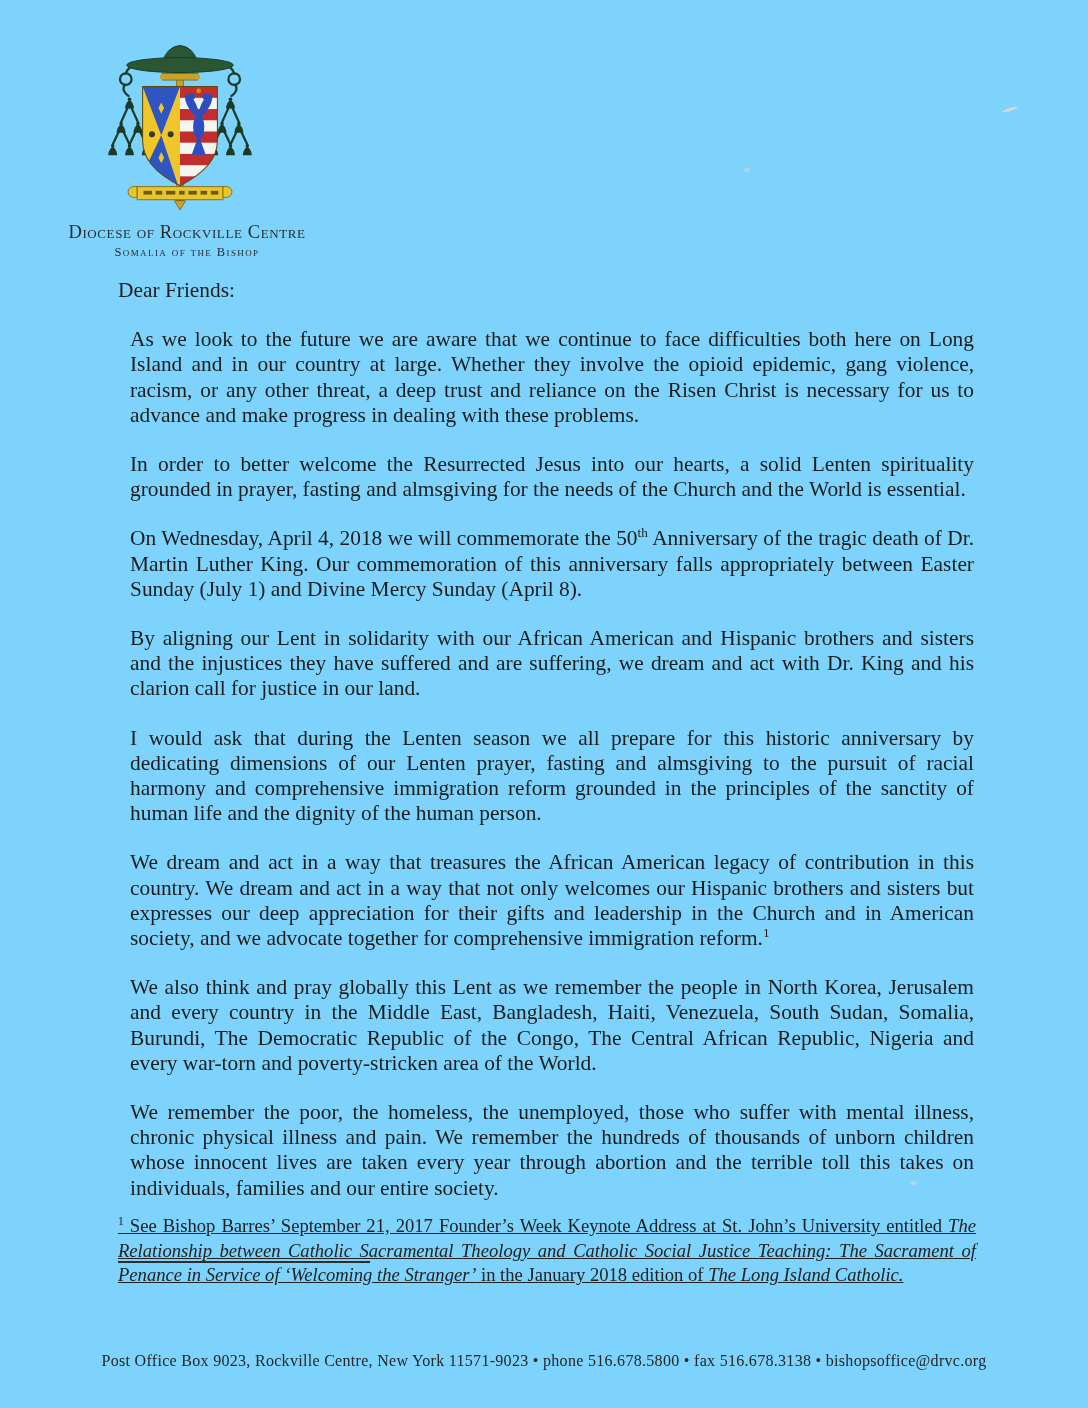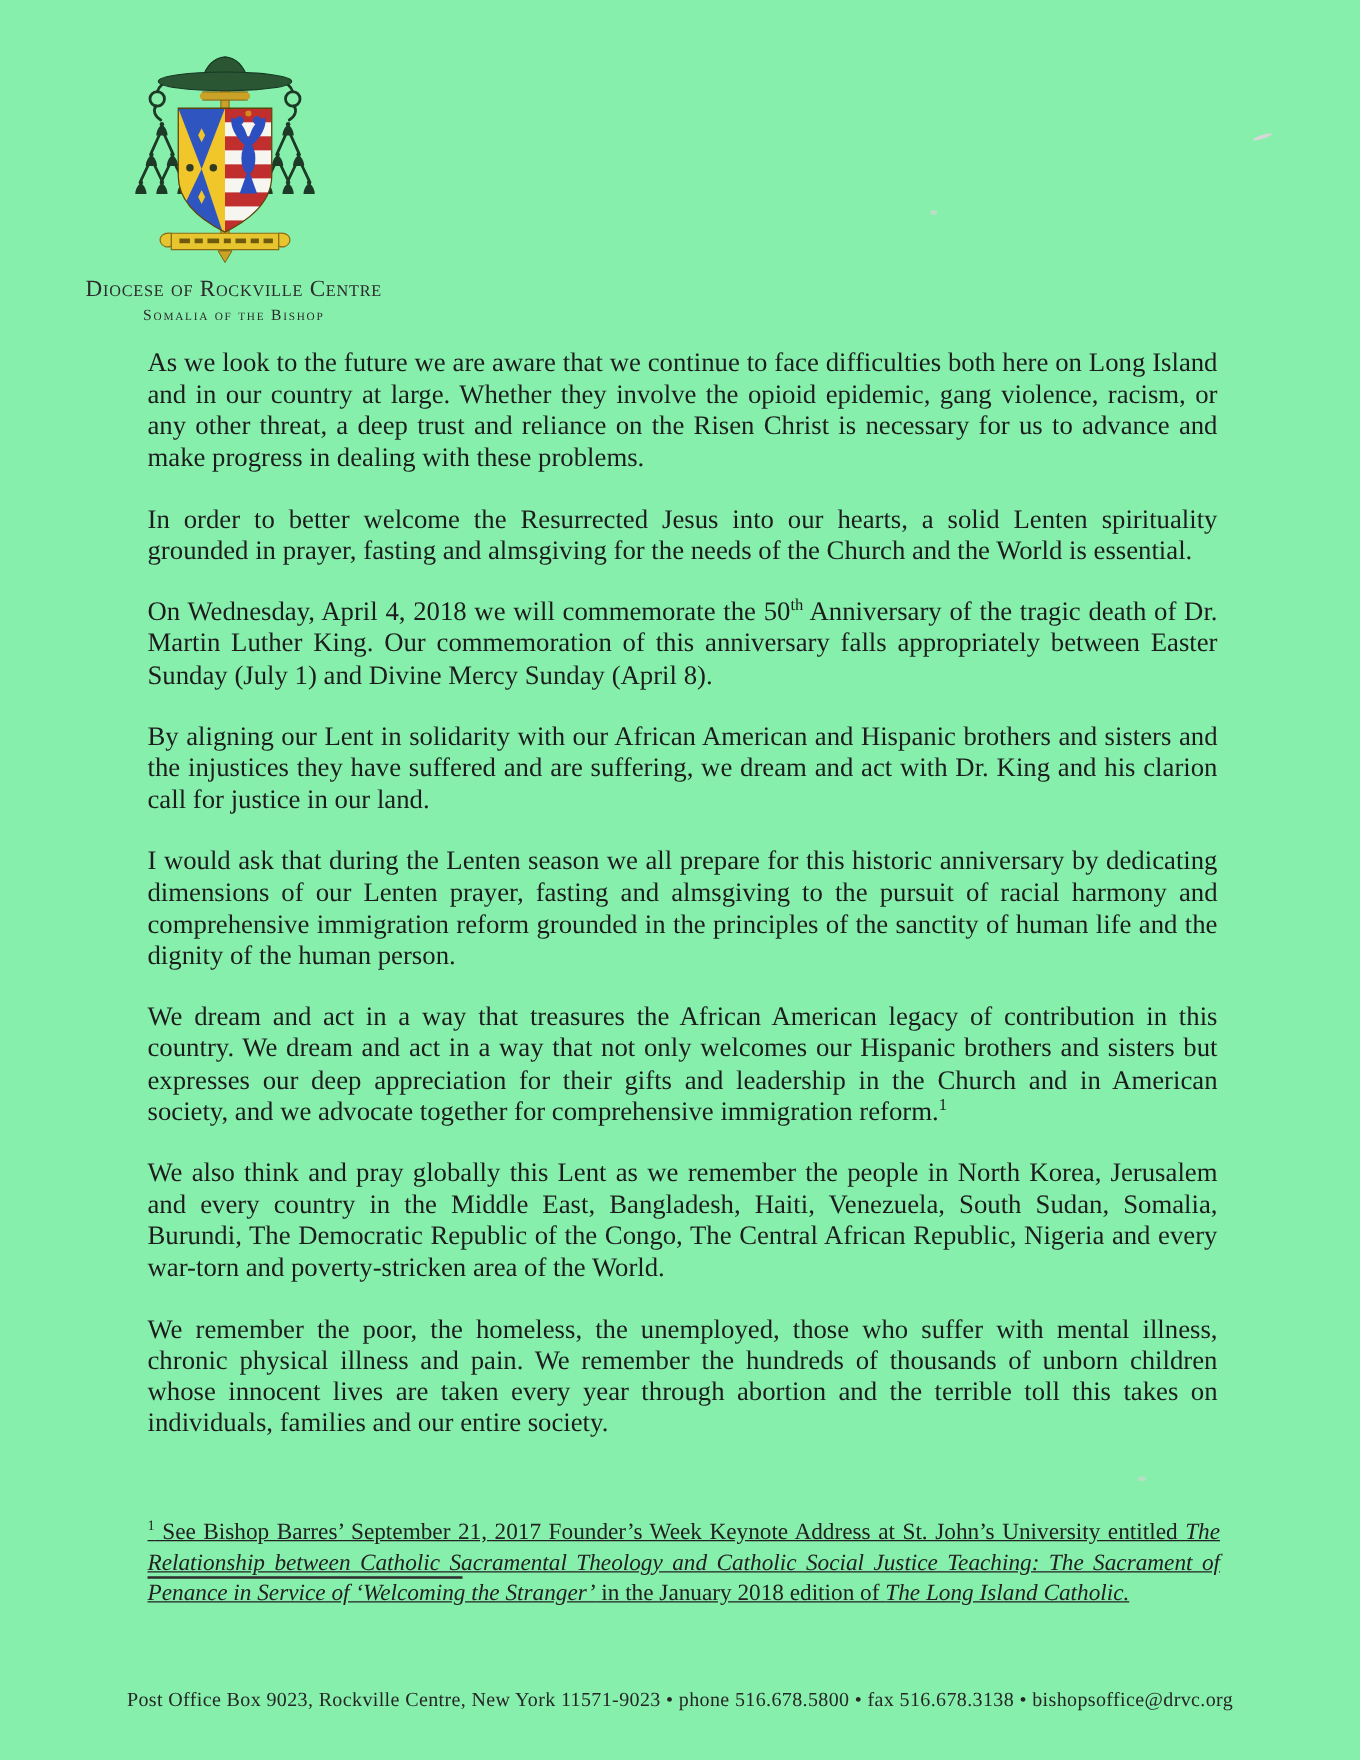--- a/index.html
+++ b/index.html
@@ -1,19 +1,19 @@
 <!DOCTYPE html>
 <html><head>
 <meta charset="utf-8">
 <style>
   html,body{margin:0;padding:0;background:#ffffff;}
   .page{
     position:relative;
     width:1088px;height:1408px;
-    background:#86efac;
+    background:#7dd3fc;
     font-family:"Liberation Serif", serif;
     color:#1d1d1d;
     overflow:hidden;
   }
   
   .crest{position:absolute;left:94px;top:34px;width:172px;height:180px;}
   .org-block{position:absolute;left:50px;top:222px;width:274px;text-align:center;}
   .org-name{
     font-variant:small-caps;
     font-size:18.5px;letter-spacing:0.6px;color:#2c2c2c;white-space:nowrap;
@@ -26,21 +26,21 @@
     position:absolute;left:0;right:0;top:228px;
     text-align:center;text-indent:14px;
     font-size:22px;letter-spacing:0.6px;color:#222;
   }
   
   .letter-body{
     position:absolute;left:118px;top:278px;width:856px;
     font-size:21.4px;line-height:25.2px;text-align:justify;color:#1d1d1d;
   }
   .salutation{margin:0 0 24px 0;text-align:left;}
-  .para{margin:0 0 24px 0;font-family:Liberation Serif, serif;}
+  .para{margin:0 0 24px 12px;font-family:Liberation Serif, serif;}
   sup{font-size:0.62em;line-height:0;vertical-align:super;}
   
   .footnote-rule{
     position:absolute;left:118px;top:1261px;width:252px;height:0;
     border-top:2.4px solid #2e2e2e;
   }
   .footnote-text{
     position:absolute;left:118px;top:1214px;width:858px;
     font-size:18.6px;line-height:24.6px;text-align:justify;color:#222;text-decoration:underline;
   }
@@ -159,20 +159,21 @@
     </svg>
   </div>
 
   <div class="org-block">
     <div class="org-name">Diocese of Rockville Centre</div>
     <div class="office-name">Somalia of the Bishop</div>
   </div>
 
 
   <div class="letter-body">
+    <p class="salutation">Dear Friends:</p>
     <div>
         <p class="para"><span>As we look to the future we are aware that we continue to face difficulties both here on Long Island and in our country at large.  Whether they involve the opioid epidemic, gang violence, racism, or any other threat, a deep trust and reliance on the Risen Christ is necessary for us to advance and make progress in dealing with these problems.</span></p>
         <p class="para"><span>In order to better welcome the Resurrected Jesus into our hearts, a solid Lenten spirituality grounded in prayer, fasting and almsgiving for the needs of the Church and the World is essential.</span></p>
         <p class="para"><span>On Wednesday, April 4, 2018 we will commemorate the 50</span><sup>th</sup><span> Anniversary of the tragic death of Dr. Martin Luther King.  Our commemoration of this anniversary falls appropriately between Easter Sunday (July 1) and Divine Mercy Sunday (April 8).</span></p>
         <p class="para"><span>By aligning our Lent in solidarity with our African American and Hispanic brothers and sisters and the injustices they have suffered and are suffering, we dream and act with Dr. King and his clarion call for justice in our land.</span></p>
         <p class="para"><span>I would ask that during the Lenten season we all prepare for this historic anniversary by dedicating dimensions of our Lenten prayer, fasting and almsgiving to the pursuit of racial harmony and comprehensive immigration reform grounded in the principles of the sanctity of human life and the dignity of the human person.</span></p>
         <p class="para"><span>We dream and act in a way that treasures the African American legacy of contribution in this country.  We dream and act in a way that not only welcomes our Hispanic brothers and sisters but expresses our deep appreciation for their gifts and leadership in the Church and in American society, and we advocate together for comprehensive immigration reform.</span><sup>1</sup></p>
         <p class="para"><span>We also think and pray globally this Lent as we remember the people in  North Korea, Jerusalem and every country in the Middle East, Bangladesh, Haiti, Venezuela, South Sudan, Somalia, Burundi, The Democratic Republic of the Congo, The Central African Republic, Nigeria and every war-torn and poverty-stricken area of the World.</span></p>
         <p class="para"><span>We remember the poor, the homeless, the unemployed, those who suffer with mental illness, chronic physical illness and pain.  We remember the hundreds of thousands of unborn children whose innocent lives are taken every year through abortion and the terrible toll this takes on individuals, families and our entire society.</span></p>
       </div>

